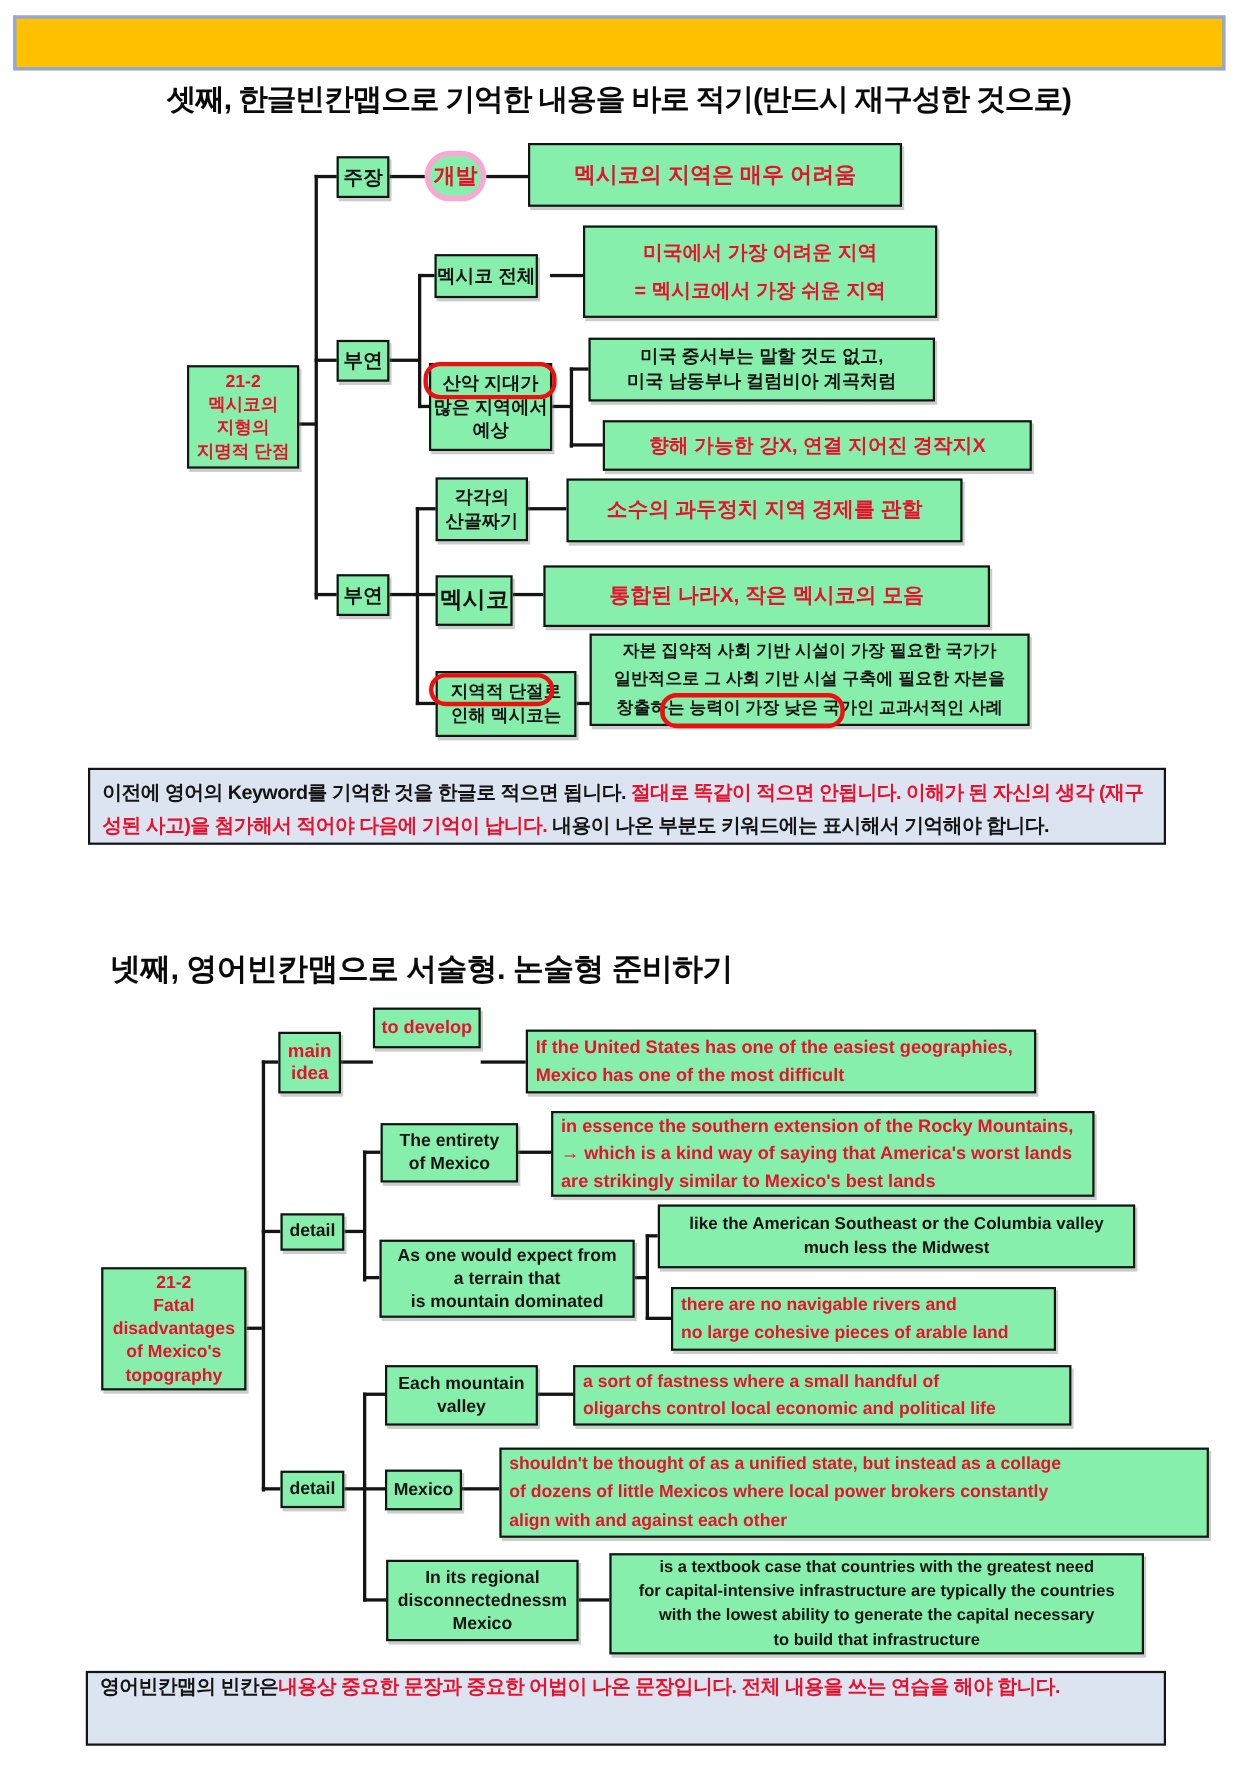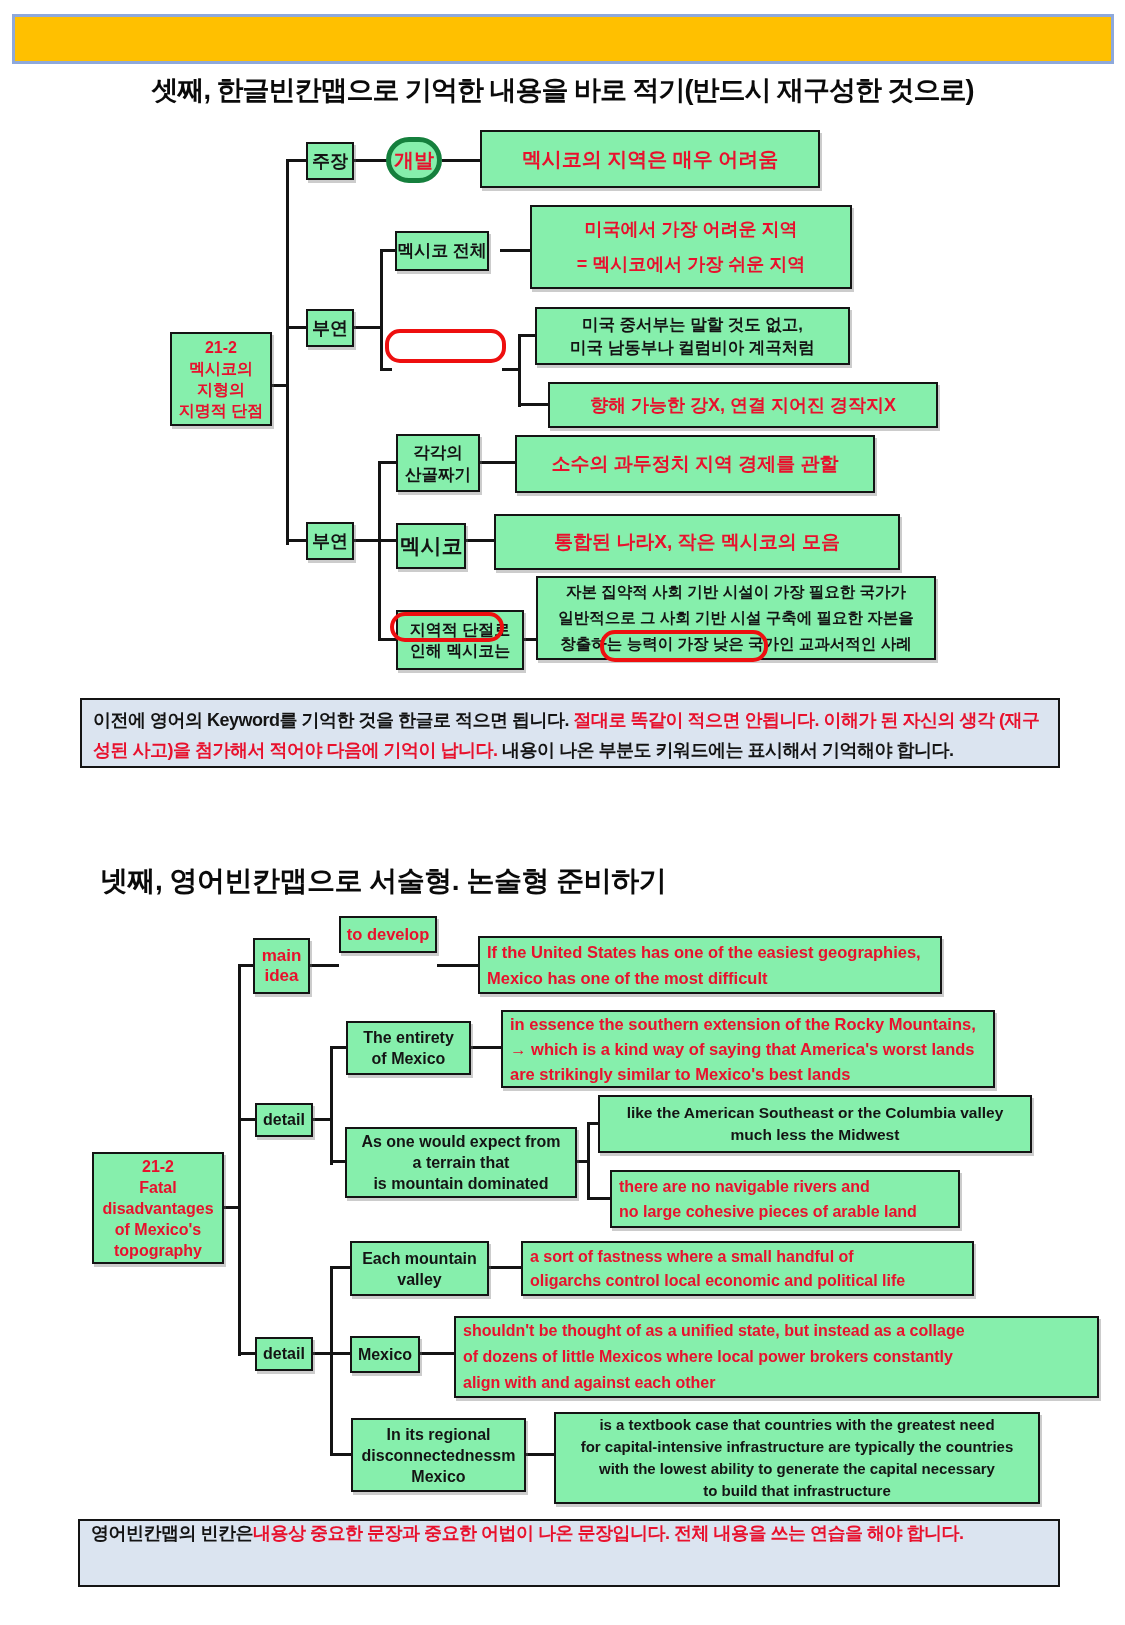--- a/index.html
+++ b/index.html
@@ -9,21 +9,21 @@
         background:#FFC000;border:3px solid #8ea9db;}
   .title{position:absolute;font-weight:bold;color:#0a0a0a;white-space:nowrap;}
   .t1{left:0;top:72px;width:1125px;text-align:center;font-size:27px;letter-spacing:-1px;}
   .t2{left:100px;top:862px;font-size:28px;letter-spacing:-0.5px;}
   .nb{position:absolute;background:#86efac;border:2.5px solid #141414;
       display:flex;align-items:center;justify-content:center;
       text-align:center;white-space:pre-line;font-weight:bold;color:#141414;
       line-height:1.25;box-shadow:2px 3px 0 rgba(110,110,110,.35);box-sizing:border-box;}
   .red{color:#e8112d;}
   .la{justify-content:flex-start;text-align:left;padding-left:7px;}
-  .ringbox{border:5px solid #15803d;border-radius:23px;box-shadow:none;}
+  .ringbox{border:5px solid #f9a8d4;border-radius:23px;box-shadow:none;}
   .ring{position:absolute;border:4px solid #ee0f0f;border-radius:15px;
         background:transparent;pointer-events:none;box-sizing:border-box;}
   .ln{position:absolute;background:#141414;}
   .note{position:absolute;background:#dbe4f0;border:2.5px solid #141414;
         font-weight:bold;color:#141414;box-sizing:border-box;}
   .n1{left:80px;top:698px;width:980px;height:70px;padding:5px 11px;
       font-size:18px;line-height:30px;letter-spacing:-0.5px;}
   .n2{left:78px;top:1519px;width:982px;height:68px;display:flex;
       padding-left:11px;font-size:18px;letter-spacing:-0.5px;white-space:nowrap;}
 </style>
@@ -65,20 +65,23 @@
 멕시코의
 지형의
 지명적 단점</div>
   <div class="nb" style="left:306px;top:142px;width:48px;height:38px;font-size:18px">주장</div>
   <div class="nb red ringbox" style="left:386px;top:137px;width:56px;height:46px;font-size:20px">개발</div>
   <div class="nb red" style="left:480px;top:130px;width:340px;height:58px;font-size:20px">멕시코의 지역은 매우 어려움</div>
   <div class="nb" style="left:395px;top:231px;width:94px;height:40px;font-size:17px">멕시코 전체</div>
   <div class="nb red" style="left:530px;top:205px;width:322px;height:84px;font-size:18px;line-height:35px">미국에서 가장 어려운 지역
 = 멕시코에서 가장 쉬운 지역</div>
   <div class="nb" style="left:306px;top:309px;width:48px;height:38px;font-size:18px">부연</div>
+  <div class="nb" style="left:390px;top:330px;width:112px;height:80px;font-size:16.5px;line-height:21px">산악 지대가
+많은 지역에서
+예상</div>
   <div class="nb red" style="left:548px;top:382px;width:390px;height:46px;font-size:18px">향해 가능한 강X, 연결 지어진 경작지X</div>
   <div class="nb" style="left:535px;top:307px;width:315px;height:58px;font-size:16.5px;line-height:23px">미국 중서부는 말할 것도 없고,
 미국 남동부나 컬럼비아 계곡처럼</div>
   <div class="nb" style="left:396px;top:434px;width:84px;height:58px;font-size:16.5px;line-height:22px">각각의
 산골짜기</div>
   <div class="nb red" style="left:515px;top:435px;width:360px;height:58px;font-size:19px">소수의 과두정치 지역 경제를 관할</div>
   <div class="nb" style="left:306px;top:522px;width:48px;height:38px;font-size:18px">부연</div>
   <div class="nb" style="left:396px;top:523px;width:70px;height:46px;font-size:21px">멕시코</div>
   <div class="nb red" style="left:494px;top:514px;width:406px;height:56px;font-size:19px">통합된 나라X, 작은 멕시코의 모음</div>
   <div class="nb" style="left:536px;top:576px;width:400px;height:84px;font-size:15.5px;line-height:26px">자본 집약적 사회 기반 시설이 가장 필요한 국가가

